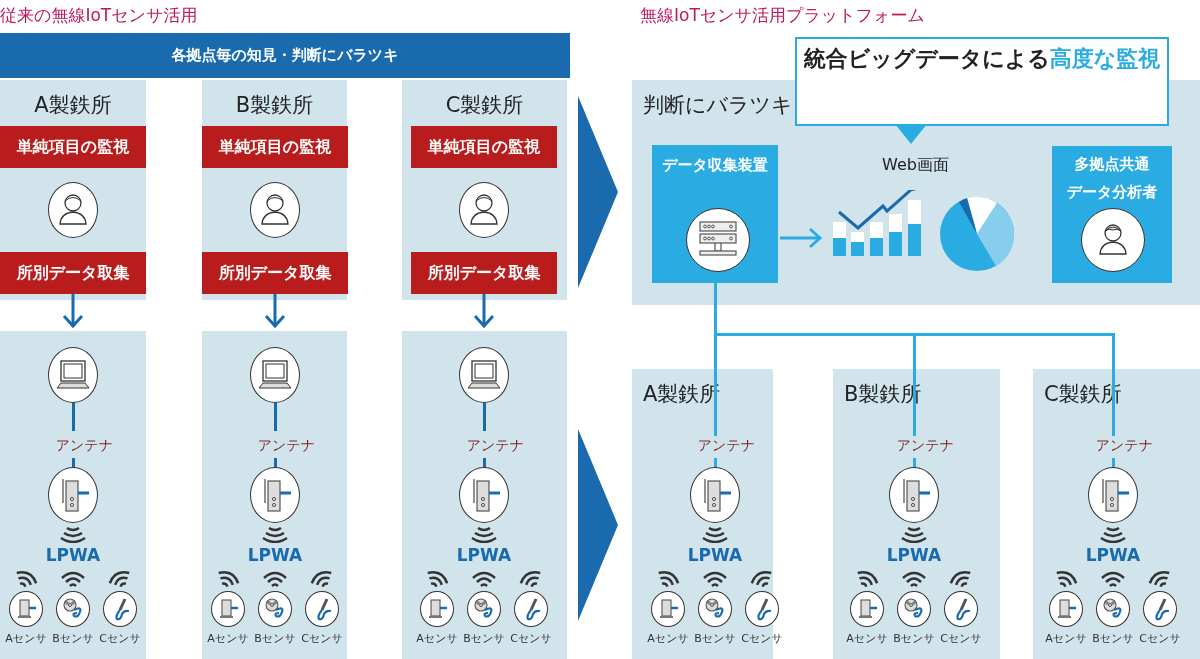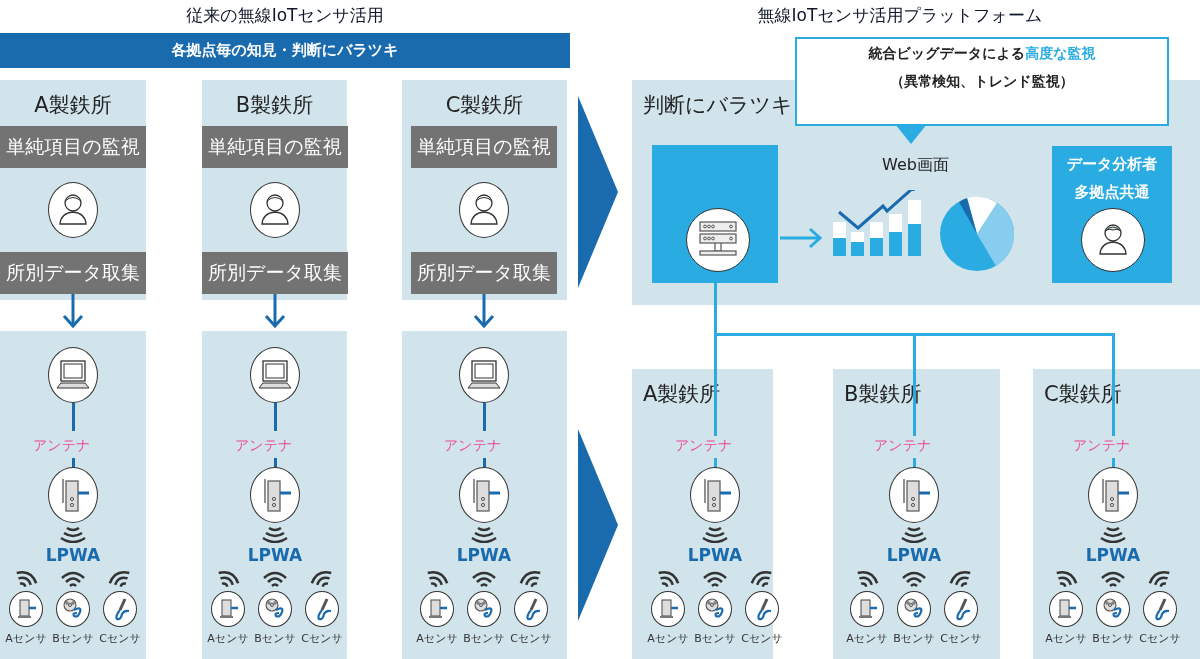--- a/index.html
+++ b/index.html
@@ -1,37 +1,37 @@
 <!DOCTYPE html>
 <html><head>
 <meta charset="utf-8">
 <style>
   *{box-sizing:border-box;margin:0;padding:0}
   body{width:1200px;height:659px;background:#ffffff;position:relative;overflow:hidden;font-family:"DejaVu Sans","Liberation Sans",sans-serif;color:#222}
   .abs{position:absolute}
-  .title{font-size:17px;color:#0f172a;text-align:center;white-space:nowrap}
+  .title{font-size:17px;color:#be185d;text-align:left;white-space:nowrap}
   .banner{background:#1a6aae;color:#fff;font-weight:bold;font-size:15px;display:flex;align-items:center;justify-content:center}
   .panel{background:#d1e4ec}
   .site-label{font-size:21px;color:#222;white-space:nowrap}
-  .dark-box{background:#737373;color:#fff;font-weight:normal;font-size:19px;display:flex;align-items:center;justify-content:center;white-space:nowrap}
+  .dark-box{background:#b91c1c;color:#fff;font-weight:bold;font-size:16px;display:flex;align-items:center;justify-content:center;white-space:nowrap}
   .light-box{background:#2aace2;color:#fff;font-weight:bold;font-size:15px;text-align:center;line-height:28px}
   .circle{background:#fff;border:1.5px solid #333;border-radius:50%;display:flex;align-items:center;justify-content:center}
-  .blue-text{color:#ec4899;font-size:14px;white-space:nowrap;text-align:left}
+  .blue-text{color:#7f1d1d;font-size:14px;white-space:nowrap;text-align:right}
   .lpwa{color:#1a6aae;font-weight:bold;font-size:17px;text-align:center}
   .sensor-label{font-size:11px;color:#333;text-align:center;white-space:nowrap}
   .vline{background:#1a6aae;width:3px}
   .cyan-line{background:#2aace2}
-  .callout{background:#fff;border:2px solid #2aace2;text-align:center;font-size:14px;font-weight:bold;line-height:28px;padding-top:0}
+  .callout{background:#fff;border:2px solid #2aace2;text-align:center;font-size:22px;font-weight:bold;line-height:28px;padding-top:6px}
   .hl{color:#2aace2}
 </style>
 </head>
 <body>
 
 <div class="abs title" style="left:0;width:570px;top:4px">従来の無線IoTセンサ活用</div>
-<div class="abs banner" style="left:0;top:33px;width:570px;height:35px">各拠点毎の知見・判断にバラツキ</div>
+<div class="abs banner" style="left:0;top:33px;width:570px;height:45px">各拠点毎の知見・判断にバラツキ</div>
 
 <div id="left-sites">
     <div class="abs panel" style="left:0px;top:80px;width:146px;height:220px"></div>
     <div class="abs site-label" style="left:0px;width:146px;text-align:center;top:91px">A製鉄所</div>
     <div class="abs dark-box" style="left:0px;top:126px;width:146px;height:42px">単純項目の監視</div>
     <div class="abs circle" style="left:48px;top:182px;width:50px;height:56px">
       <svg width="40" height="40" viewBox="0 0 40 40">
         <circle cx="20" cy="13" r="8" fill="#fff" stroke="#333" stroke-width="1.3"></circle>
         <path d="M12 11 Q20 4 28 11" fill="none" stroke="#333" stroke-width="1"></path>
         <path d="M7 34 Q8 23 20 22 Q32 23 33 34 Z" fill="#fff" stroke="#333" stroke-width="1.3"></path>
@@ -279,27 +279,27 @@
   <polygon points="2,4 42,100 2,196" fill="#1a6aae"></polygon>
 </svg>
 
 <div class="abs title" style="left:640px;width:520px;top:4px">無線IoTセンサ活用プラットフォーム</div>
 
 <div class="abs panel" style="left:632px;top:80px;width:568px;height:225px"></div>
 <div class="abs site-label" style="left:643px;top:91px">判断にバラツキ</div>
 
 <div class="abs callout" style="left:795px;top:37px;width:374px;height:89px">
   <div><span>統合ビッグデータによる</span><span class="hl">高度な監視</span></div>
-  <div>（異常検知、トレンド監視）</div>
 </div>
 <svg class="abs" style="left:895px;top:124px" width="32" height="22">
   <polygon points="0,0 32,0 16,20" fill="#2aace2"></polygon>
 </svg>
 
 <div class="abs light-box" style="left:652px;top:145px;width:126px;height:138px;padding-top:6px">
+  <div>データ収集装置</div>
 </div>
 <div class="abs circle" style="left:686px;top:208px;width:64px;height:64px">
   <svg width="44" height="40" viewBox="0 0 44 40">
     <rect x="4" y="2" width="36" height="9" fill="#eee" stroke="#555" stroke-width="1.2"></rect>
     <rect x="4" y="14" width="36" height="9" fill="#eee" stroke="#555" stroke-width="1.2"></rect>
     <circle cx="9" cy="6.5" r="1.4" fill="none" stroke="#555"></circle>
       <circle cx="13" cy="6.5" r="1.4" fill="none" stroke="#555"></circle>
       <circle cx="17" cy="6.5" r="1.4" fill="none" stroke="#555"></circle>
       <circle cx="35" cy="6.5" r="1.4" fill="none" stroke="#555"></circle>
     <circle cx="9" cy="18.5" r="1.4" fill="none" stroke="#555"></circle>
@@ -334,22 +334,22 @@
   <circle cx="88" cy="-2" r="3" fill="#1a6aae"></circle>
   <g transform="translate(152,44)">
     <circle r="37" fill="#2aace2"></circle>
     <path d="M0 0 L20 -31 A37 37 0 0 1 19 32 Z" fill="#86cdee"></path>
     <path d="M0 0 L-10 -36 A37 37 0 0 1 20 -31 Z" fill="#ffffff"></path>
     <path d="M0 0 L-18 -32 A37 37 0 0 1 -10 -36 Z" fill="#1a6aae"></path>
   </g>
 </svg>
 
 <div class="abs light-box" style="left:1052px;top:146px;width:120px;height:137px;padding-top:4px">
+  <div>多拠点共通</div>
   <div>データ分析者</div>
-  <div>多拠点共通</div>
 </div>
 <div class="abs circle" style="left:1081px;top:208px;width:64px;height:64px">
   <svg width="40" height="40" viewBox="0 0 40 40">
     <circle cx="20" cy="13" r="8" fill="#fff" stroke="#333" stroke-width="1.3"></circle>
     <path d="M12 11 Q20 3 28 11 Q24 8 20 10 Q16 8 12 11 Z" fill="#cfe5f0" stroke="#333" stroke-width="1"></path>
     <path d="M7 34 Q8 23 20 22 Q32 23 33 34 Z" fill="#fff" stroke="#333" stroke-width="1.3"></path>
   </svg>
 </div>
 
 <div id="right-sites">

